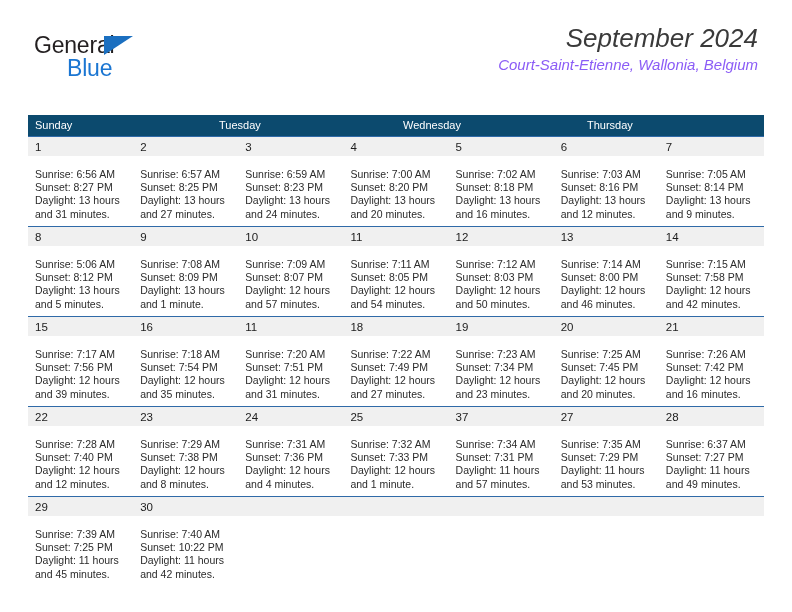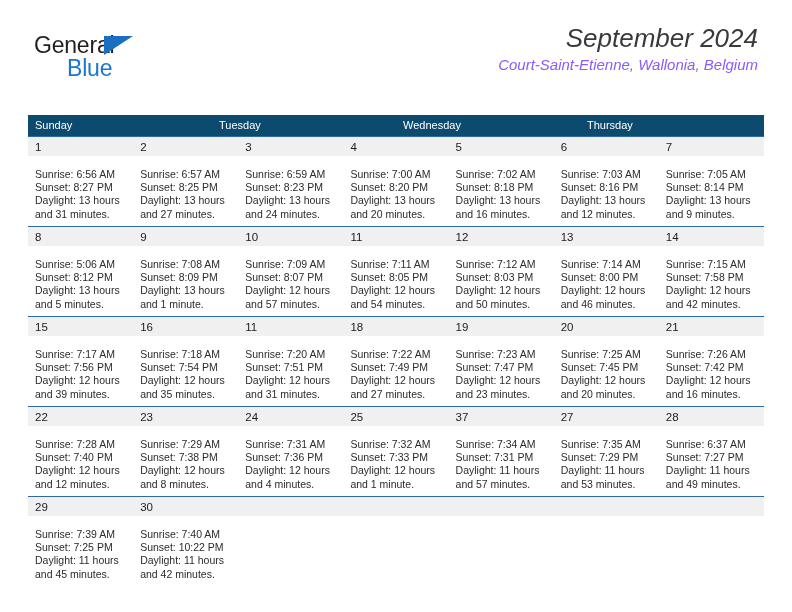--- a/index.html
+++ b/index.html
@@ -352,21 +352,21 @@
           <div class="day-line">Sunrise: 7:22 AM</div>
           <div class="day-line">Sunset: 7:49 PM</div>
           <div class="day-line">Daylight: 12 hours</div>
           <div class="day-line">and 27 minutes.</div>
         </div>
       </div>
       <div class="day">
         <div class="day-num">19</div>
         <div class="day-lines">
           <div class="day-line">Sunrise: 7:23 AM</div>
-          <div class="day-line">Sunset: 7:47 PM</div>
+          <div class="day-line">Sunset: 7:34 PM</div>
           <div class="day-line">Daylight: 12 hours</div>
           <div class="day-line">and 23 minutes.</div>
         </div>
       </div>
       <div class="day">
         <div class="day-num">20</div>
         <div class="day-lines">
           <div class="day-line">Sunrise: 7:25 AM</div>
           <div class="day-line">Sunset: 7:45 PM</div>
           <div class="day-line">Daylight: 12 hours</div>

